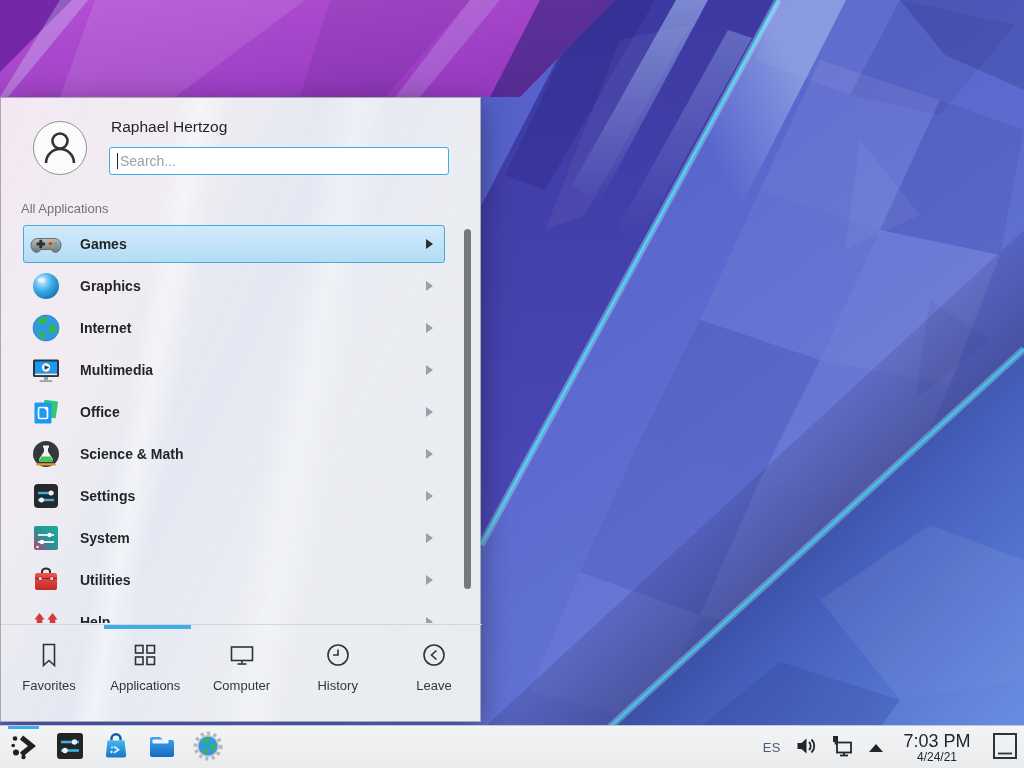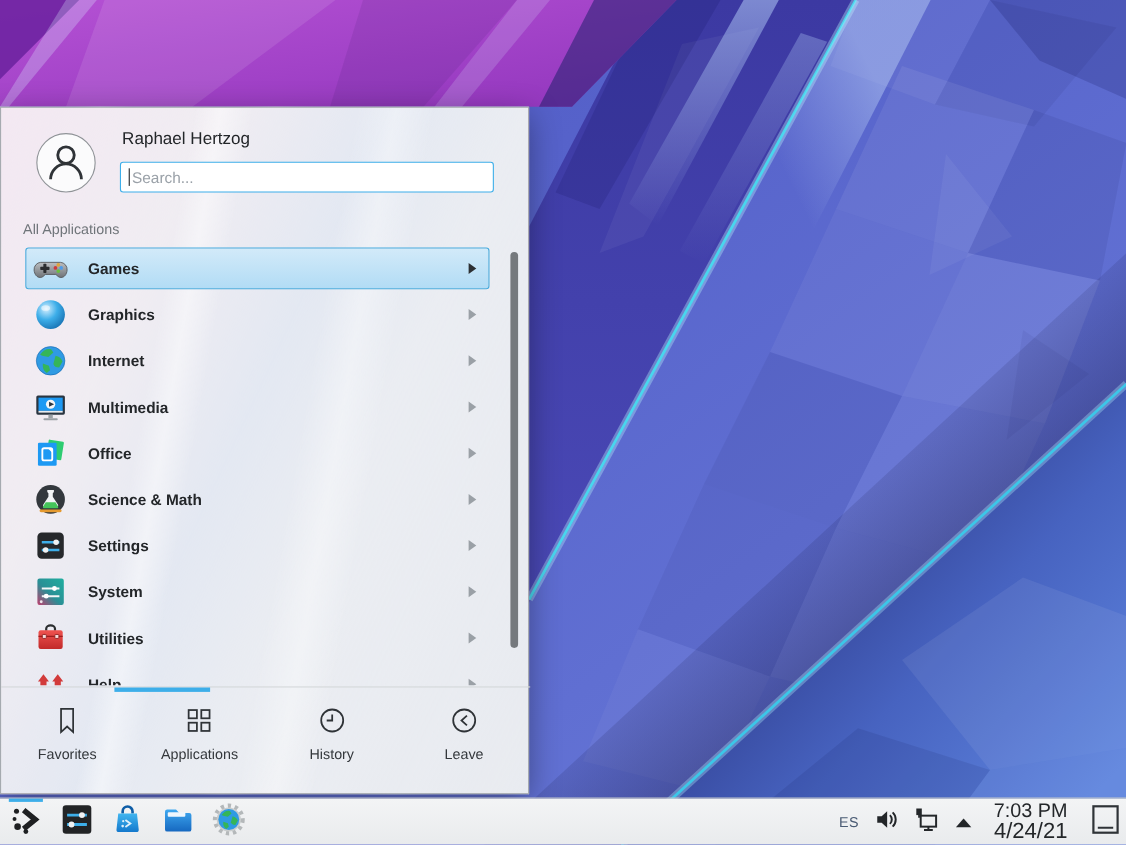--- a/index.html
+++ b/index.html
@@ -59,21 +59,21 @@
     background:linear-gradient(#f3f4f5,#e9ebed);border-top:1px solid #c3c7ca;box-sizing:border-box;}
   .task-apps{position:absolute;left:6px;top:0;height:43px;display:flex;gap:10px;}
   .task-btn{position:relative;width:36px;height:43px;display:flex;align-items:center;justify-content:center;}
   .task-btn .active-line{position:absolute;top:0;left:2px;width:31px;height:3px;background:#3daee9;}
   .tray{position:absolute;right:5px;top:0;height:43px;display:flex;align-items:center;gap:14px;}
   .kbd-layout{font-size:13px;font-weight:normal;color:#4a5b74;letter-spacing:.5px;}
   .caret-up{width:0;height:0;border-left:7px solid transparent;border-right:7px solid transparent;
     border-bottom:8px solid #232629;}
   .clock{width:80px;text-align:center;color:#232629;line-height:1.05;}
   .clock .time{font-size:18px;}
-  .clock .date{font-size:20px;}
+  .clock .date{font-size:12px;}
 </style>
 </head>
 <body>
 
 <div class="stage">
 
   <div class="wallpaper">
     <svg width="1024" height="768" viewBox="0 0 1024 768">
       <defs>
         <linearGradient id="bandMid" x1="0" y1="0" x2="1" y2="1">
@@ -362,20 +362,30 @@
           <svg width="30" height="30" viewBox="0 0 30 30">
             <rect x="5.5" y="5.5" width="7.5" height="7.5" fill="none" stroke="#2f3337" stroke-width="1.6"></rect>
             <rect x="17" y="5.5" width="7.5" height="7.5" fill="none" stroke="#2f3337" stroke-width="1.6"></rect>
             <rect x="5.5" y="17" width="7.5" height="7.5" fill="none" stroke="#2f3337" stroke-width="1.6"></rect>
             <rect x="17" y="17" width="7.5" height="7.5" fill="none" stroke="#2f3337" stroke-width="1.6"></rect>
           </svg>
         </span>
         <span class="tab-label">Applications</span>
       </div>
 
+      <div class="tab">
+        <span>
+          <svg width="30" height="30" viewBox="0 0 30 30">
+            <rect x="4.5" y="7" width="21" height="13.5" fill="none" stroke="#2f3337" stroke-width="1.6"></rect>
+            <line x1="15" y1="20.5" x2="15" y2="23.5" stroke="#2f3337" stroke-width="1.6"></line>
+            <line x1="10.5" y1="24" x2="19.5" y2="24" stroke="#2f3337" stroke-width="1.6"></line>
+          </svg>
+        </span>
+        <span class="tab-label">Computer</span>
+      </div>
 
       <div class="tab">
         <span>
           <svg width="30" height="30" viewBox="0 0 30 30">
             <circle cx="15" cy="15" r="10" fill="none" stroke="#2f3337" stroke-width="1.6"></circle>
             <path d="M15 9.5 v5.5 h-5" fill="none" stroke="#2f3337" stroke-width="1.6"></path>
           </svg>
         </span>
         <span class="tab-label">History</span>
       </div>

